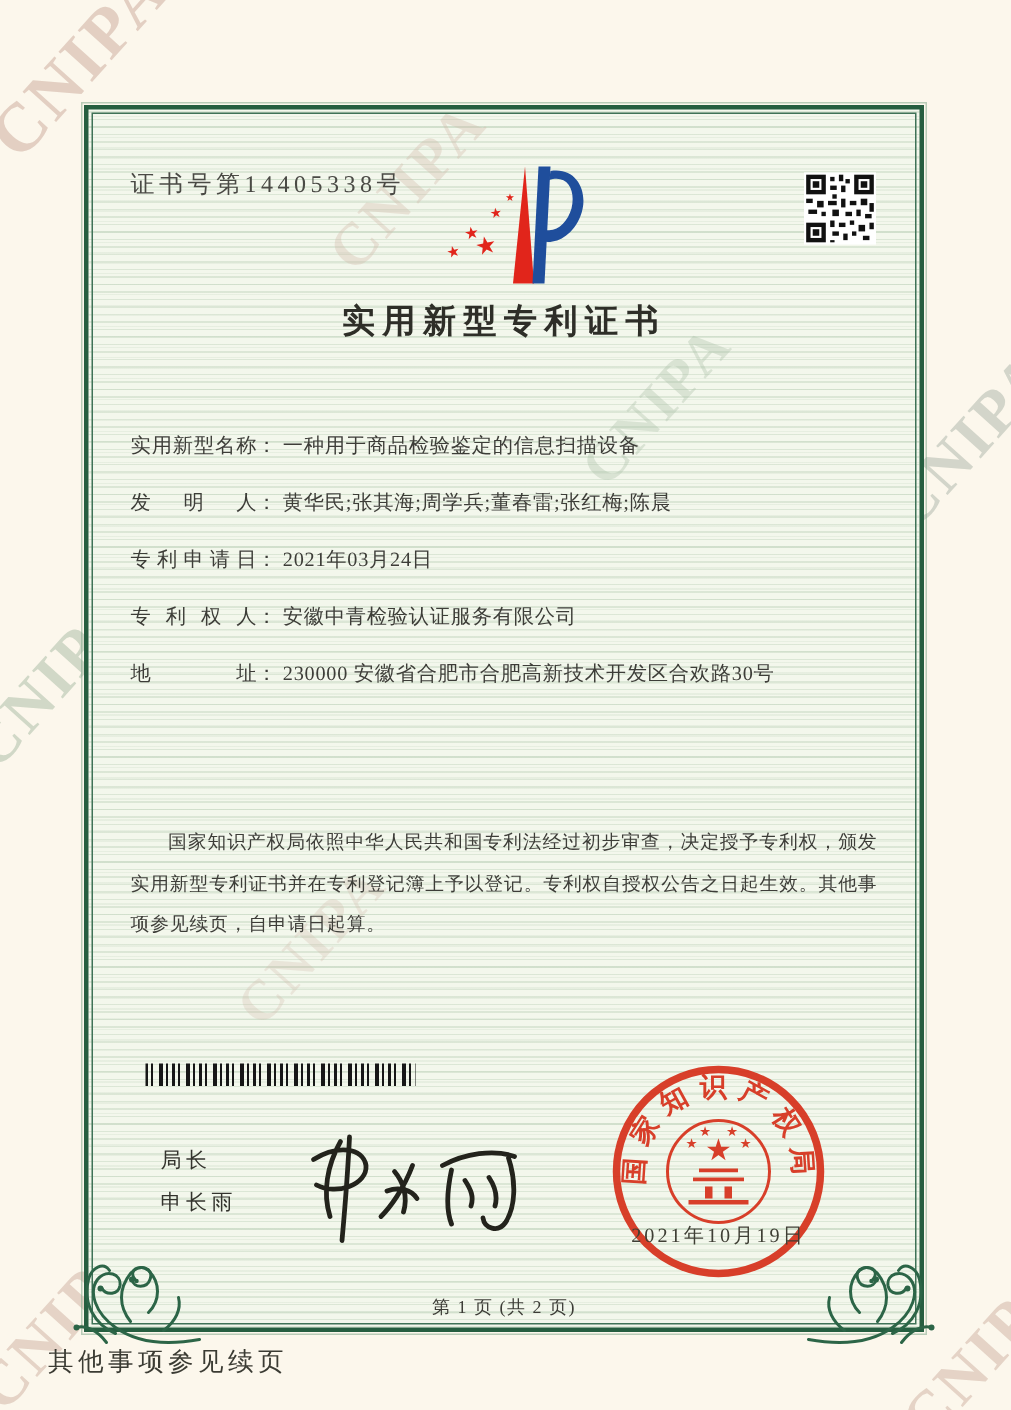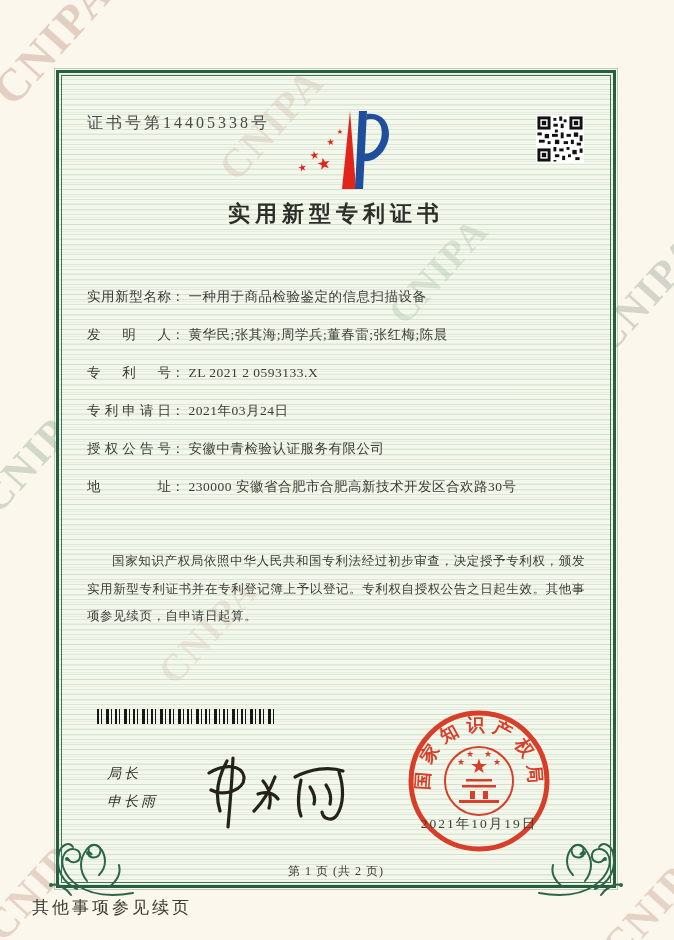--- a/index.html
+++ b/index.html
@@ -29,21 +29,21 @@
   .paras{position:absolute;left:28px;top:475px;width:498px;z-index:3;color:#3d3d38;}
   .paras p{margin:0;font-size:12.5px;line-height:27.5px;text-align:justify;text-indent:2em;letter-spacing:.6px;}
   .barcode{position:absolute;left:38px;top:636px;width:180px;height:15px;z-index:3;
       background:repeating-linear-gradient(90deg,#171717 0 2px,transparent 2px 4px,#171717 4px 5px,
       transparent 5px 9px,#171717 9px 12px,transparent 12px 14px,#171717 14px 15px,transparent 15px 18px);}
   .seal{position:absolute;left:345px;top:634px;width:150px;height:150px;z-index:4;}
   .seal svg{position:absolute;left:0;top:0;opacity:.92;}
   .seal-date{position:absolute;left:0;right:0;top:108px;text-align:center;font-size:13.5px;letter-spacing:2px;
       color:#3f3f35;z-index:5;}
   .signer{position:absolute;left:48px;top:692px;z-index:3;color:#33332d;font-size:14px;letter-spacing:3px;}
-  .signer div{margin-bottom:10px;font-style:italic;}
+  .signer div{margin-bottom:10px;}
   .signature{position:absolute;left:138px;top:680px;z-index:3;}
   .page-info{position:absolute;left:0;right:0;top:790px;text-align:center;font-size:12px;letter-spacing:1px;
       color:#3c3c36;z-index:3;}
   .footer-note{position:absolute;left:0;right:0;top:896px;text-align:left;font-size:17px;letter-spacing:3px;
       color:#3b3b33;z-index:1;margin-left:32px;}
   .ornament{position:absolute;bottom:-14px;z-index:3;}
   .orn-left{left:-12px;}
   .orn-right{right:-12px;transform:scaleX(-1);}
 </style>
 </head>
@@ -158,27 +158,24 @@
     <div class="title">实用新型专利证书</div>
 
     <div class="fields">
       <div class="f-row">
         <span class="f-label">实用新型名称</span><span class="f-colon">：</span><span class="f-value">一种用于商品检验鉴定的信息扫描设备</span>
       </div>
       <div class="f-row">
         <span class="f-label">发明人</span><span class="f-colon">：</span><span class="f-value">黄华民;张其海;周学兵;董春雷;张红梅;陈晨</span>
       </div>
       <div class="f-row">
-        <span class="f-label">专利号</span><span class="f-colon">：</span><span class="f-value">ZL 2021 2 0593133.X</span>
-      </div>
-      <div class="f-row">
         <span class="f-label">专利申请日</span><span class="f-colon">：</span><span class="f-value">2021年03月24日</span>
       </div>
       <div class="f-row">
-        <span class="f-label">授权公告号</span><span class="f-colon">：</span><span class="f-value">安徽中青检验认证服务有限公司</span>
+        <span class="f-label">专利权人</span><span class="f-colon">：</span><span class="f-value">安徽中青检验认证服务有限公司</span>
       </div>
       <div class="f-row">
         <span class="f-label">地址</span><span class="f-colon">：</span><span class="f-value">230000 安徽省合肥市合肥高新技术开发区合欢路30号</span>
       </div>
     </div>
 
     <div class="paras">
       <p>国家知识产权局依照中华人民共和国专利法经过初步审查，决定授予专利权，颁发实用新型专利证书并在专利登记簿上予以登记。专利权自授权公告之日起生效。其他事项参见续页，自申请日起算。</p>
     </div>
 

